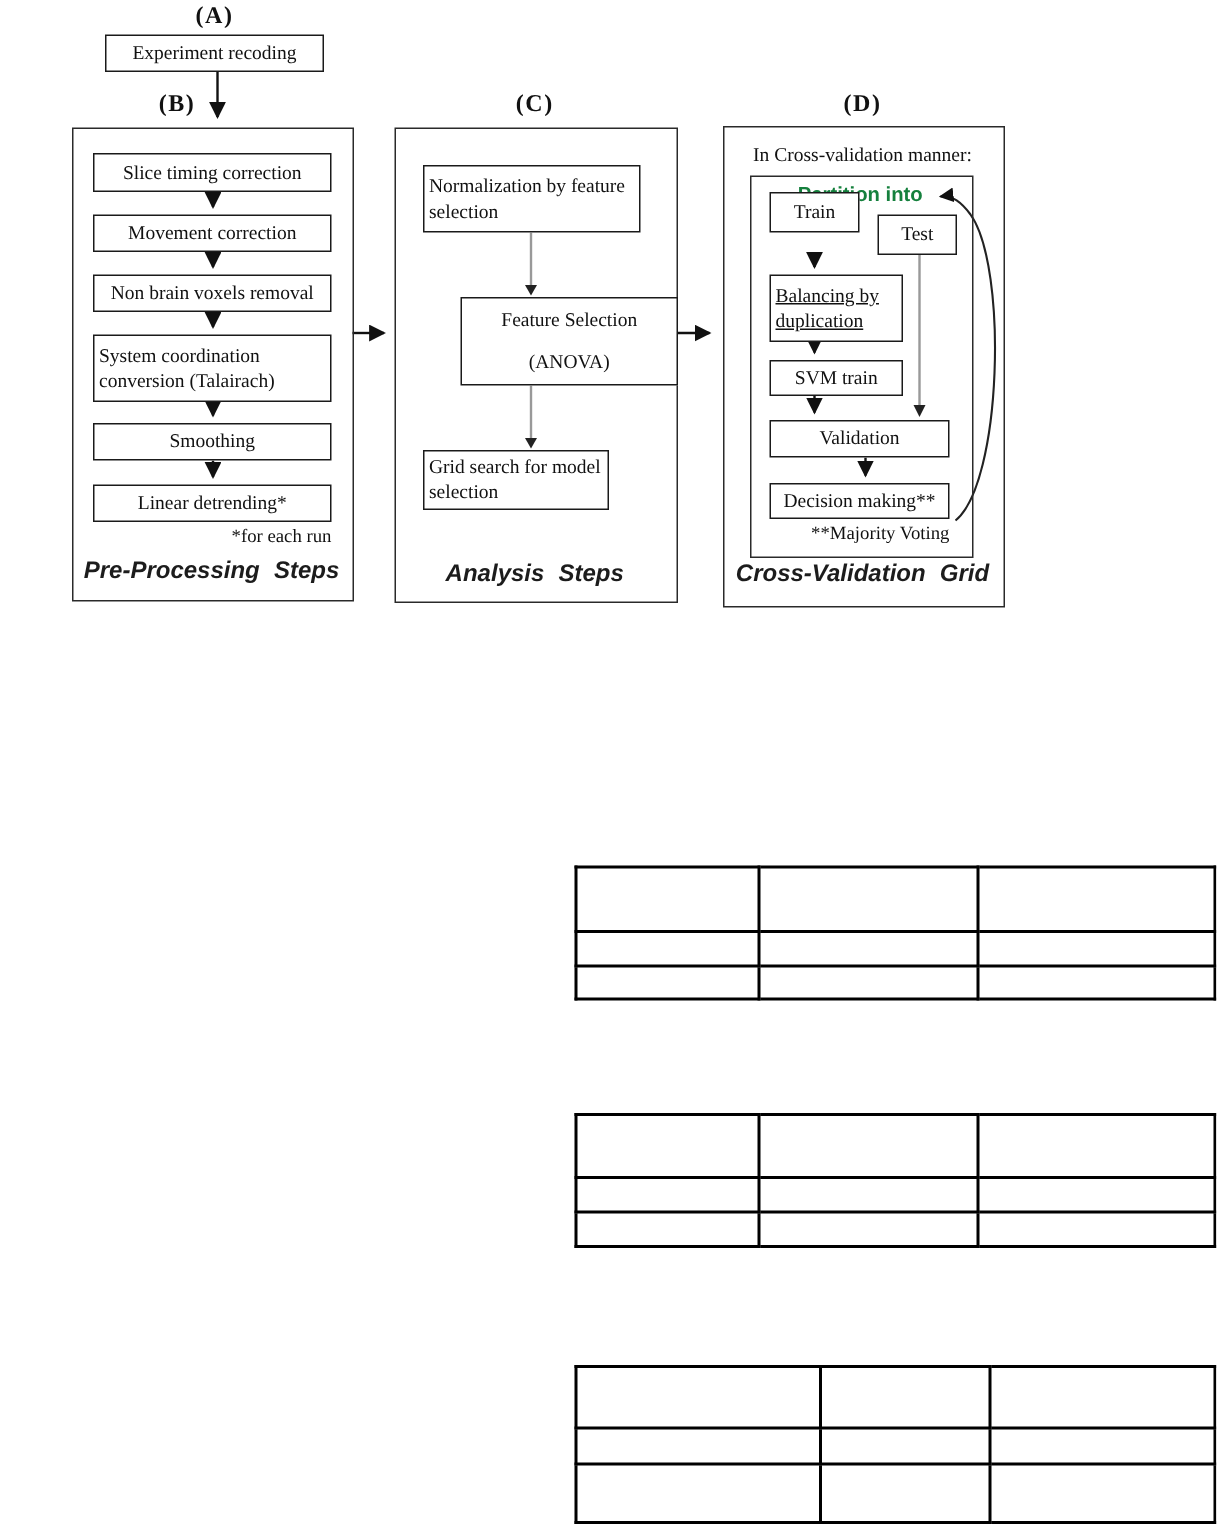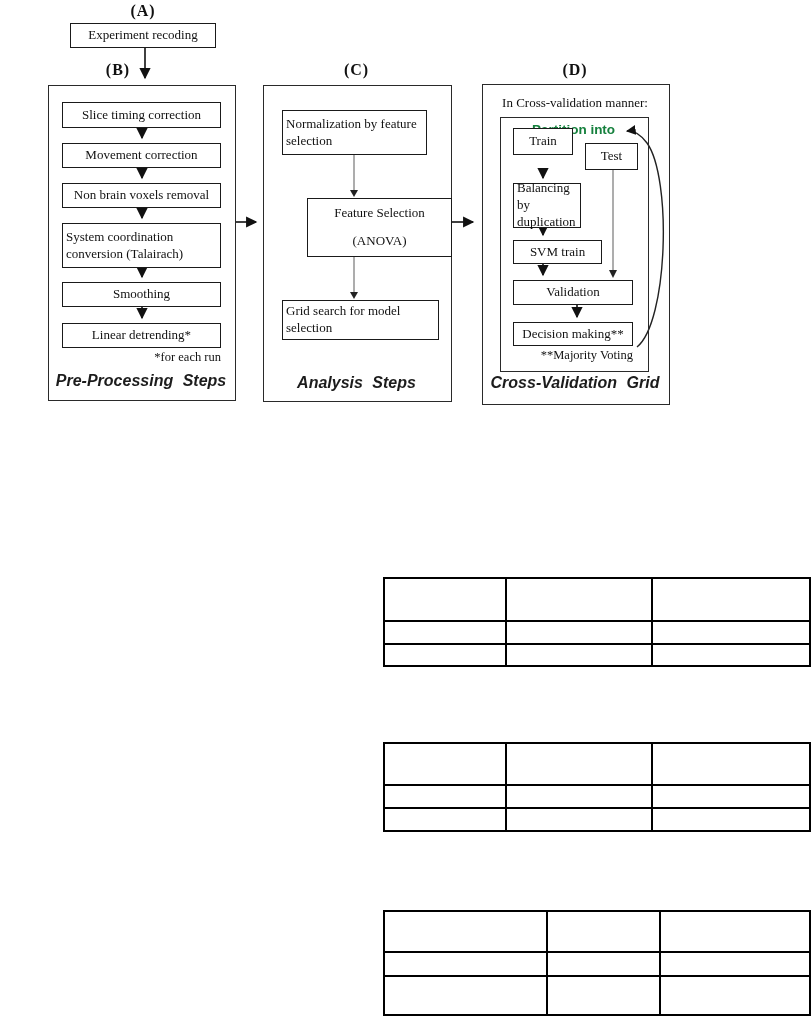--- a/index.html
+++ b/index.html
@@ -95,38 +95,38 @@
   <div class="abs panel-letter" style="left:263px;top:61px;width:187px;">(C)</div>
   <div class="abs outer-box" style="left:263px;top:85px;width:187px;height:315px;"></div>
 
   <div class="abs node" style="left:282px;top:110px;width:145px;height:45px;">
     <span>Normalization by feature selection</span>
   </div>
   <div class="abs node gap10" style="left:282px;top:198px;width:145px;height:59px;">
     <span>Feature Selection</span>
     <span>(ANOVA)</span>
   </div>
-  <div class="abs node" style="left:282px;top:300px;width:157px;height:40px;">
+  <div class="abs node" style="left:282px;top:300px;width:124px;height:40px;">
     <span>Grid search for model selection</span>
   </div>
   <div class="abs caption" style="left:263px;top:374px;width:187px;">Analysis Steps</div>
 
   <div class="abs panel-letter" style="left:482px;top:61px;width:186px;">(D)</div>
   <div class="abs outer-box" style="left:482px;top:84px;width:186px;height:319px;"></div>
   <div class="abs plain-label" style="left:482px;top:95px;width:186px;">In Cross-validation manner:</div>
   <div class="abs outer-box" style="left:500px;top:117px;width:147px;height:253px;border-width:1.4px;"></div>
   <div class="abs sans-label" style="left:500px;top:122px;width:147px;">Partition into</div>
 
   <div class="abs node" style="left:513px;top:128px;width:60px;height:27px;">
     <span>Train</span>
   </div>
   <div class="abs node" style="left:585px;top:143px;width:53px;height:27px;">
     <span>Test</span>
   </div>
-  <div class="abs node" style="left:513px;top:183px;width:68px;height:45px;">
+  <div class="abs node" style="left:513px;top:183px;width:89px;height:45px;text-decoration:underline;">
     <span>Balancing by duplication</span>
   </div>
   <div class="abs node" style="left:513px;top:240px;width:89px;height:24px;">
     <span>SVM train</span>
   </div>
   <div class="abs node" style="left:513px;top:280px;width:120px;height:25px;">
     <span>Validation</span>
   </div>
   <div class="abs node" style="left:513px;top:322px;width:120px;height:24px;">
     <span>Decision making**</span>

